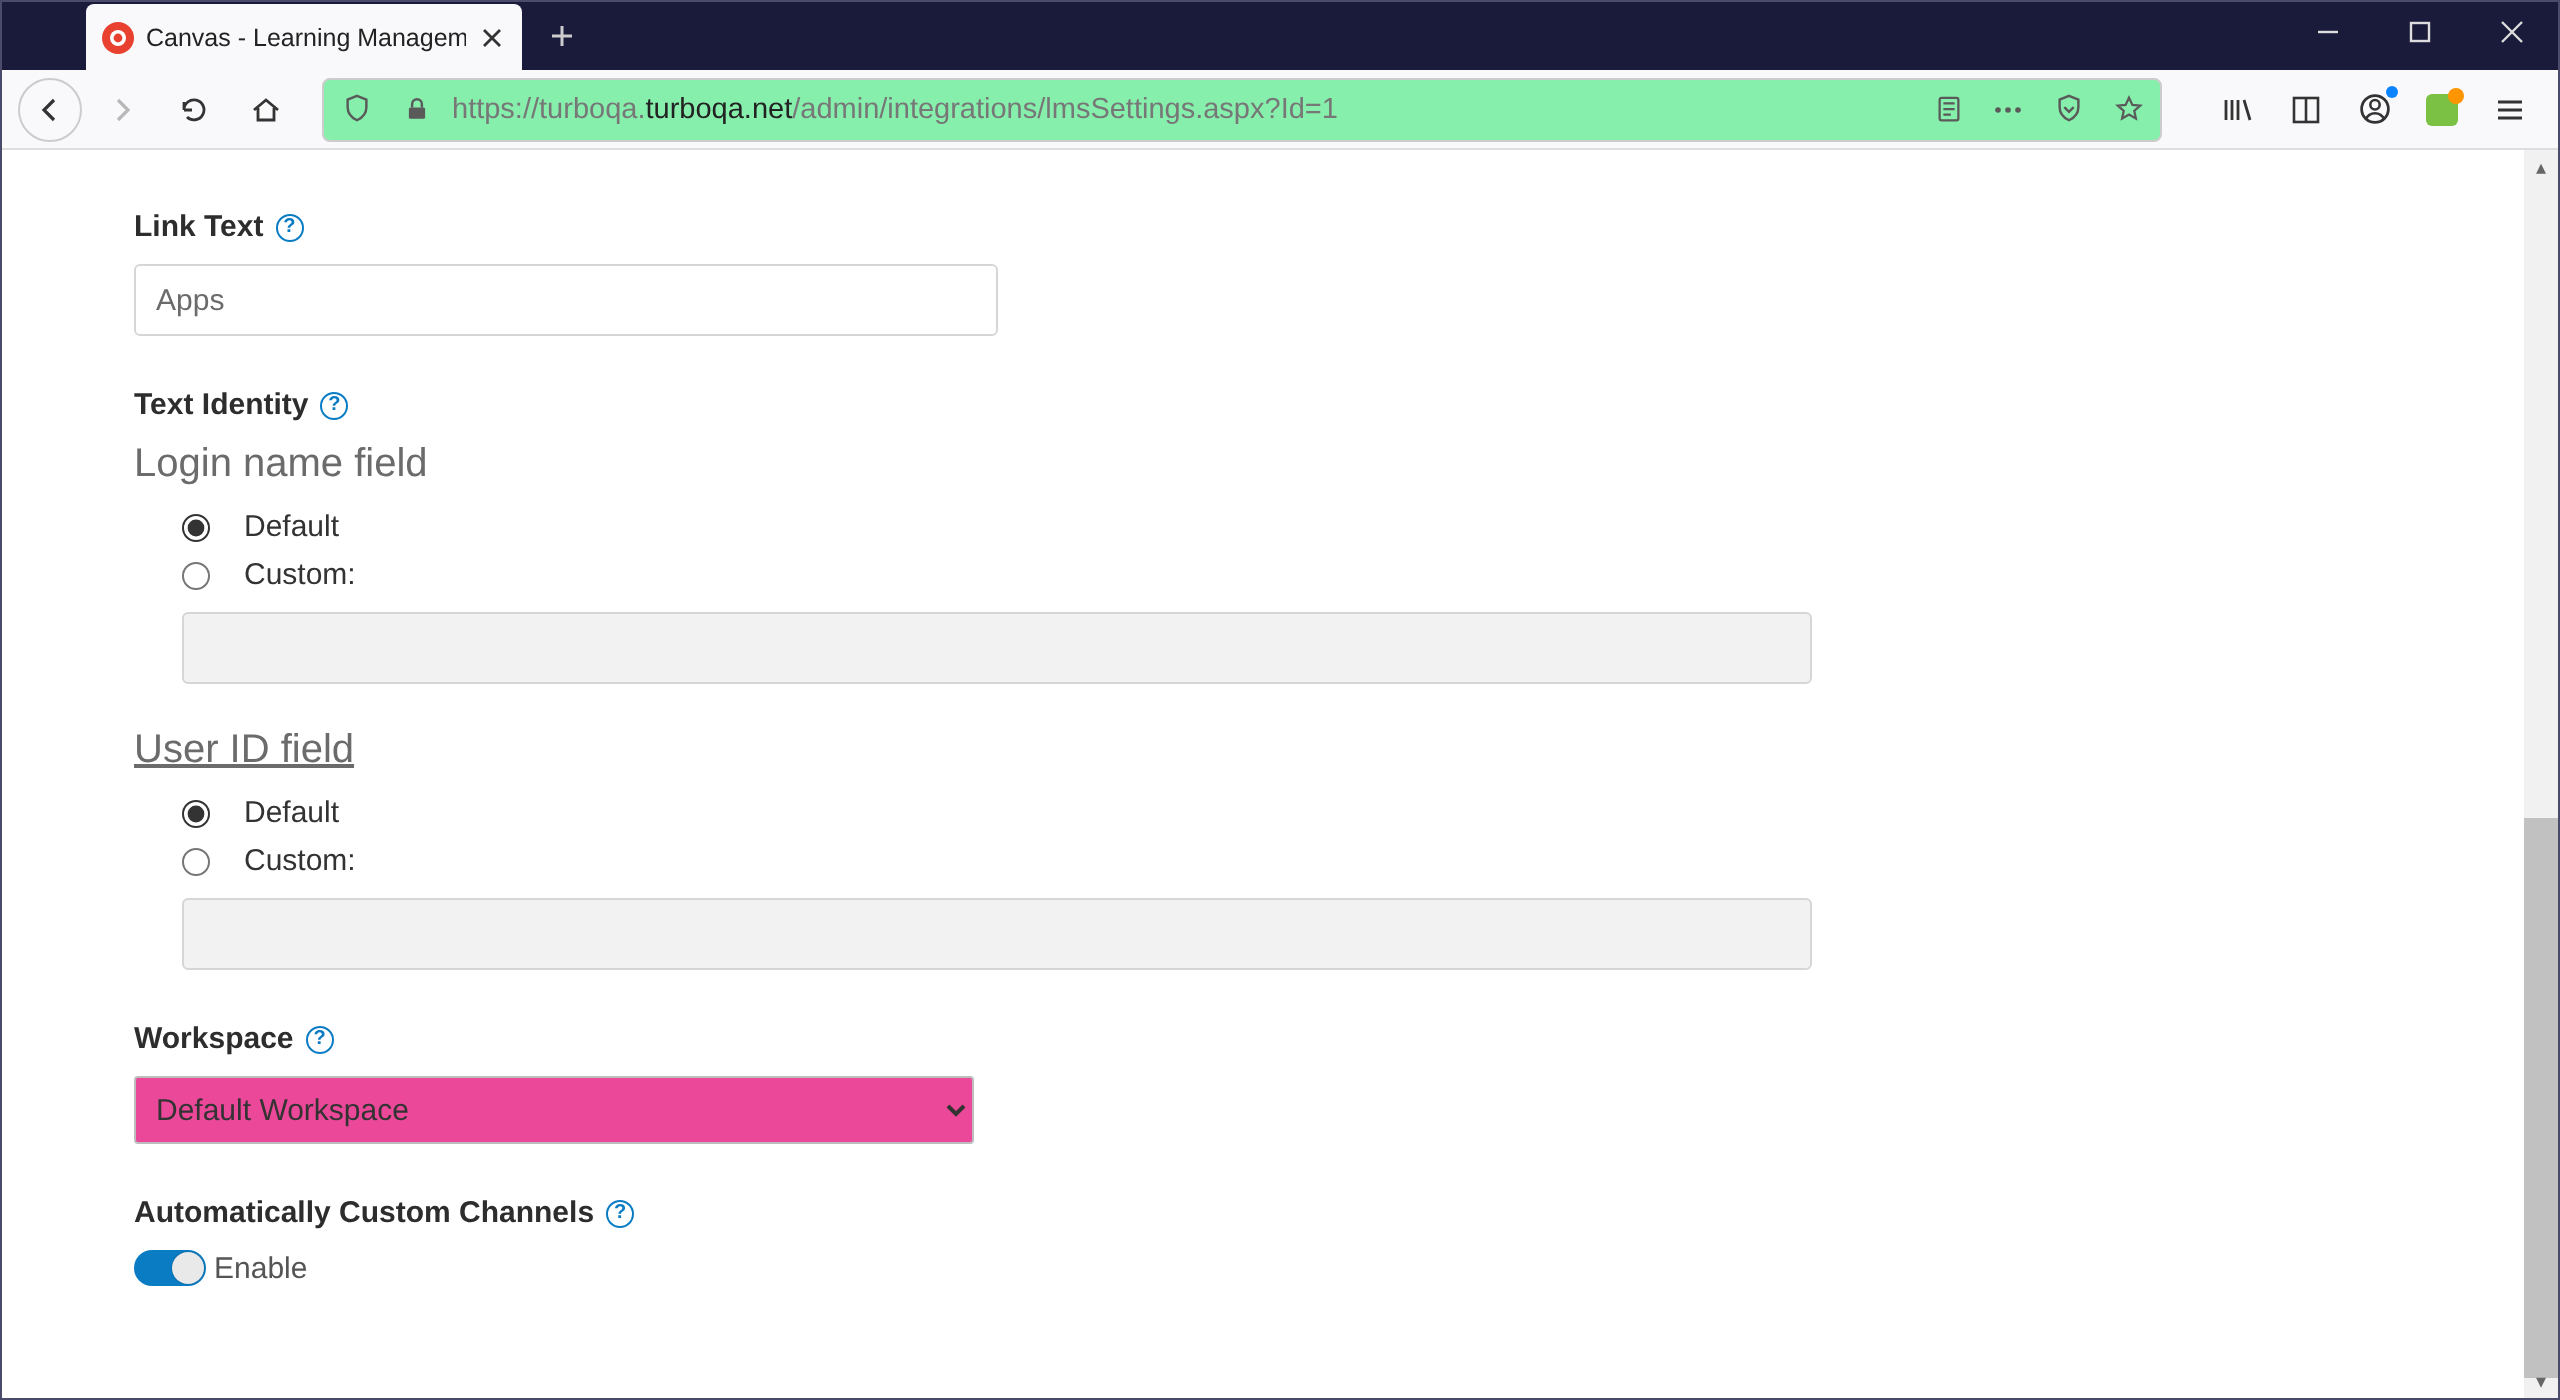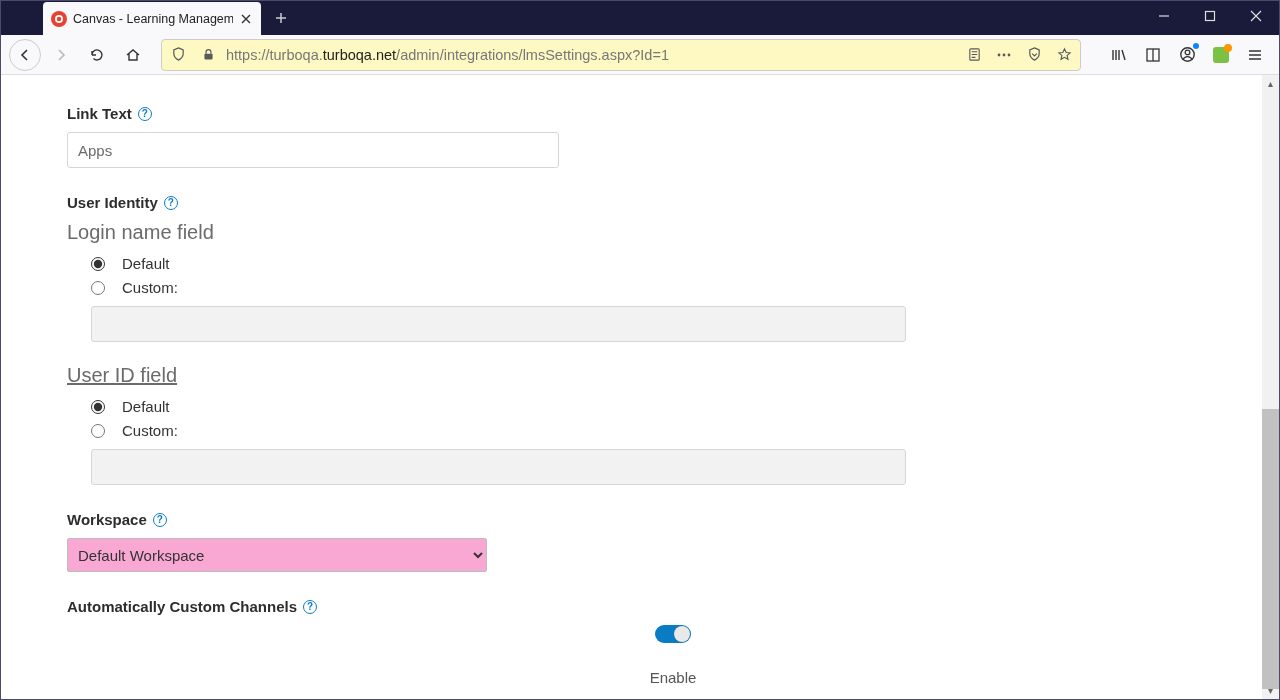--- a/index.html
+++ b/index.html
@@ -16,45 +16,45 @@
 .tab .tab-close { width: 14px; height: 14px; color: #333; display:flex; align-items:center; justify-content:center; cursor:pointer; }
 .newtab { width: 28px; height: 28px; margin-top:3px; margin-left: 6px; display:flex; align-items:center; justify-content:center; color: #ccc; }
 .win-controls { position: absolute; right: 0; top: 0; height: 34px; display: flex; }
 .win-btn { width: 46px; height: 30px; display:flex; align-items:center; justify-content:center; color: #ddd; }
 .win-btn svg { width:12px; height:12px; }
 
 
 .toolbar { height: 40px; background: #f9f9fb; border-bottom: 1px solid #ddd; display: flex; align-items: center; padding: 0 8px; gap: 4px; }
 .tb-btn { width: 32px; height: 32px; display:flex; align-items:center; justify-content:center; color: #5a5a5a; border-radius:4px; }
 .tb-btn.disabled { color: #b8b8b8; }
-.urlbar { flex: 1; height: 32px; margin: 0 8px; border: 1px solid #ccc; border-radius: 4px; background: #fef9c3; display:flex; align-items:center; padding: 0 4px; gap: 6px; }
+.urlbar { flex: 1; height: 32px; margin: 0 8px; border: 1px solid #ccc; border-radius: 4px; background: #86efac; display:flex; align-items:center; padding: 0 4px; gap: 6px; }
 .url-icon { width:24px; height:24px; display:flex; align-items:center; justify-content:center; color: #5a5a5a; }
 .url-text { flex:1; font-size: 14.5px; color: #777; white-space: nowrap; overflow:hidden; }
 .url-text .domain { color: #222; }
 .right-icons { display:flex; align-items:center; gap:2px; margin-left: 10px; }
 .right-icons .tb-btn { position: relative; }
 .notif-dot { position:absolute; top:4px; right:4px; width:6px; height:6px; background:#0a84ff; border-radius:50%; }
 .ext-badge { width:16px; height:16px; background:#7bc143; border-radius:3px; position:relative; }
 .ext-badge::after { content:""; position:absolute; top:-3px; right:-3px; width:8px; height:8px; background:#ff9500; border-radius:50%; }
 
 
 .viewport { flex:1; position:relative; background:#fff; overflow:hidden; }
 .page { position:absolute; inset:0; overflow-y:scroll; padding: 30px 0 40px 66px; }
 
 .form-section { margin-bottom: 26px; }
 .section-label { font-size: 15px; font-weight: 600; color: #2d2d2d; display:flex; align-items:center; gap:6px; margin-bottom: 10px; }
 .help-icon { width:14px; height:14px; border:1.3px solid #0a7cc4; border-radius:50%; color:#0a7cc4; font-size:10px; font-weight:bold; display:inline-flex; align-items:center; justify-content:center; line-height:1; }
-.text-input { width: 492px; height: 36px; border: 1px solid #d6d6d6; border-radius: 3px; padding: 0 10px; font-size: 15px; color: #6b6b6b; }
+.text-input { width: 432px; height: 36px; border: 1px solid #d6d6d6; border-radius: 3px; padding: 0 10px; font-size: 15px; color: #6b6b6b; }
 .text-input.disabled { background: #f2f2f2; width: 815px; margin-left: 24px; margin-top: 6px; }
 .sub-label { font-size: 20px; color: #6b6b6b; margin-top: 10px; margin-bottom: 8px; }
 .radio-row { display:flex; align-items:center; gap:17px; margin-left: 24px; font-size:15px; color:#333; line-height: 24px; }
 .radio-row input[type=radio] { width:14px; height:14px; accent-color:#333; }
-.select { width: 420px; height: 34px; border:1px solid #bdbdbd; border-radius:2px; font-size:15px; padding: 0 6px; color:#333; background:#f9a8d4; }
-
-.toggle-row { display:flex; align-items:center; gap: 26px; margin-top:10px;flex-direction:column; }
+.select { width: 420px; height: 34px; border:1px solid #bdbdbd; border-radius:2px; font-size:15px; padding: 0 6px; color:#333; background:#ec4899; }
+
+.toggle-row { display:flex; align-items:center; gap: 4px; margin-top:10px; }
 .toggle { width: 36px; height: 18px; background:#0a7cc4; border-radius: 10px; position:relative; cursor:pointer; }
 .toggle .knob { width:16px; height:16px; background:#e9e9e9; border-radius:50%; position:absolute; top:1px; right:1px; box-shadow:0 0 1px rgba(0,0,0,.3); }
 .toggle-label { font-size:15px; color:#555; }
 
 
 .page::-webkit-scrollbar { width: 17px; }
 .page::-webkit-scrollbar-track { background: #f1f1f1; }
 .page::-webkit-scrollbar-thumb { background: #c1c1c1; }
 .page::-webkit-scrollbar-button { background:#f1f1f1; height:17px; }
 
@@ -206,21 +206,21 @@
       <div class="form-section">
         <div class="section-label">
           <span>Link Text</span>
           <span class="help-icon">?</span>
         </div>
         <input class="text-input" value="Apps" style="">
       </div>
 
       <div class="form-section">
         <div class="section-label">
-          <span>User Identity</span>
+          <span>Text Identity</span>
           <span class="help-icon">?</span>
         </div>
 
         <div class="sub-label">Login name field</div>
         <label class="radio-row">
           <input type="radio" name="loginname" checked="" style="">
           <span>Default</span>
         </label>
         <label class="radio-row">
           <input type="radio" name="loginname" style="">

